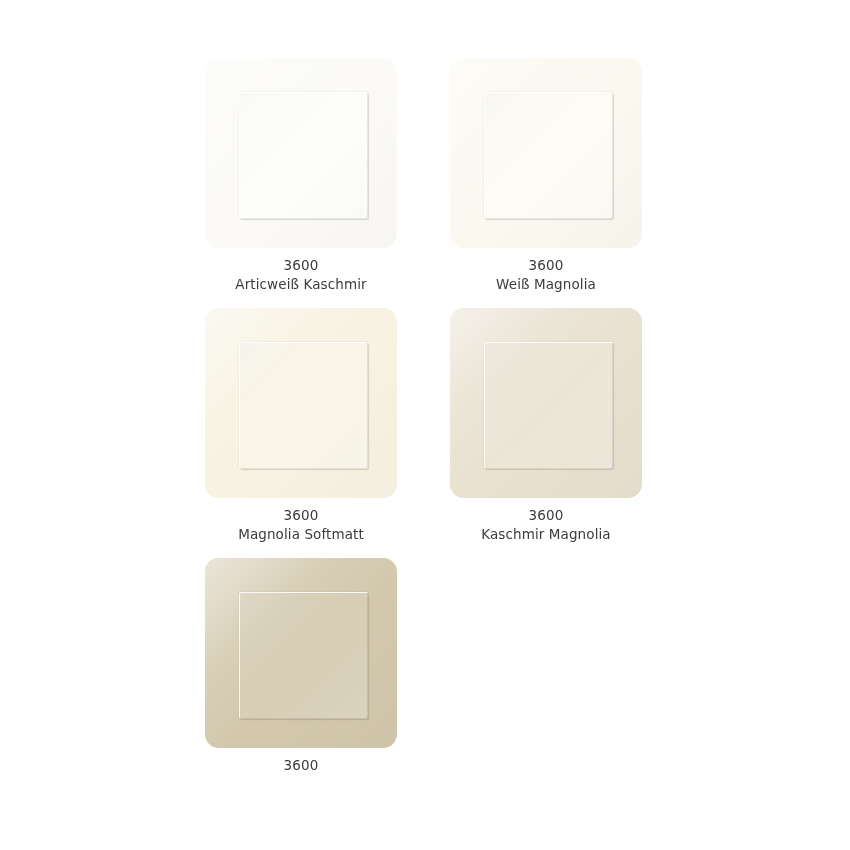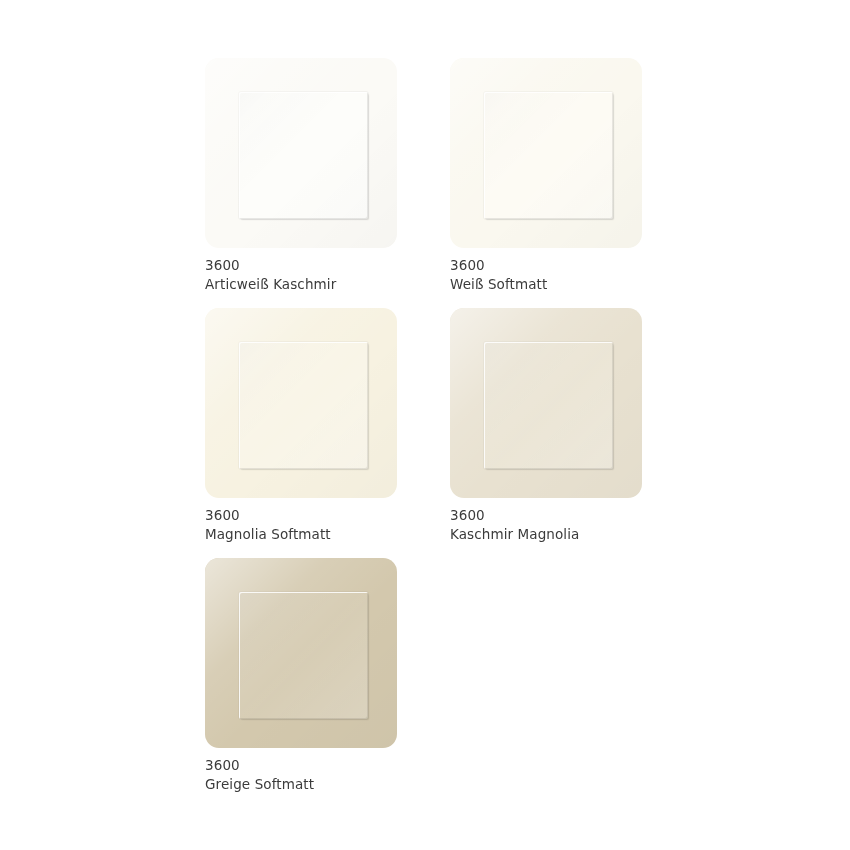--- a/index.html
+++ b/index.html
@@ -84,20 +84,21 @@
         rgba(0,0,0,0.030) 0%,
         rgba(0,0,0,0.010) 12%,
         rgba(255,255,255,0.00) 45%,
         rgba(255,255,255,0.18) 100%);
     pointer-events: none;
   }
 
   
   .caption {
     width: 192px;
+    text-align: center;
     color: #3b3b3b;
     font-size: 13.5px;
     line-height: 18.5px;
     letter-spacing: 0.1px;
   }
   .caption-code {
     margin-top: 8px;
   }
   .caption-name {
   }
@@ -122,21 +123,21 @@
     <div class="swatch-cell" style="left: 245px; top: 0px;">
       <div class="door" style="background: rgb(250, 248, 239);">
         <div class="door-panel" style="background: rgb(253, 251, 244);">
           <div class="door-panel-face"></div>
           <div class="door-panel-groove"></div>
         </div>
         <div class="door-sheen"></div>
       </div>
       <div class="caption" style="color: rgb(59, 59, 59);">
         <div class="caption-code">3600</div>
-        <div class="caption-name">Weiß Softmatt</div>
+        <div class="caption-name">Weiß Magnolia</div>
       </div>
     </div>
     <div class="swatch-cell" style="left: 0px; top: 250px;">
       <div class="door" style="background: rgb(247, 242, 225);">
         <div class="door-panel" style="background: rgb(249, 245, 231);">
           <div class="door-panel-face"></div>
           <div class="door-panel-groove"></div>
         </div>
         <div class="door-sheen"></div>
       </div>
@@ -161,16 +162,15 @@
     <div class="swatch-cell" style="left: 0px; top: 500px;">
       <div class="door" style="background: rgb(211, 200, 173);">
         <div class="door-panel" style="background: rgb(214, 204, 179);">
           <div class="door-panel-face"></div>
           <div class="door-panel-groove"></div>
         </div>
         <div class="door-sheen"></div>
       </div>
       <div class="caption" style="color: rgb(59, 59, 59);">
         <div class="caption-code">3600</div>
-        <div class="caption-name">Greige Softmatt</div>
       </div>
     </div>
   </div>
 
 </body></html>

